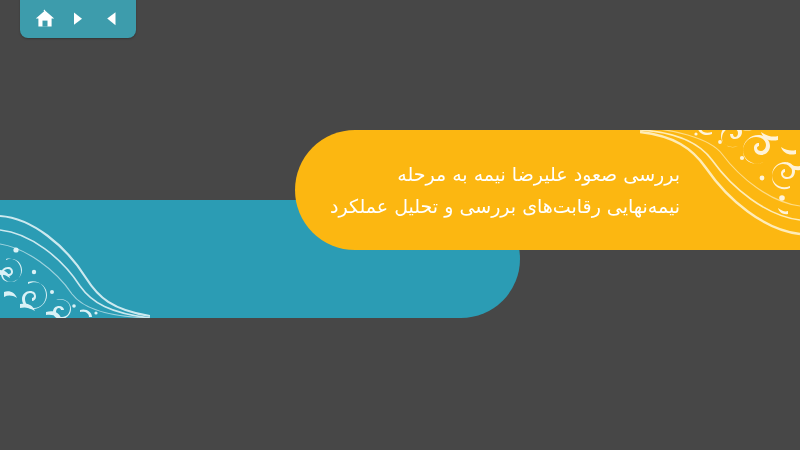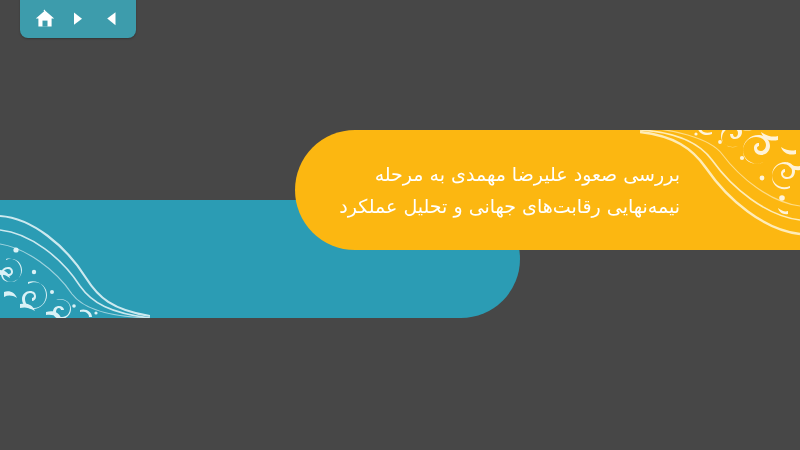--- a/index.html
+++ b/index.html
@@ -166,22 +166,22 @@
         <path d="M156,24 c-7,2 -13,-1 -15,-7 c6,4 11,4 15,3 z"></path>
         <path d="M138,10 c-8,2 -15,-1 -17,-8 c7,5 13,5 17,4 z"></path>
         <path d="M112,0 c-8,2 -15,-1 -17,-7 c7,4 13,5 17,4 z"></path>
         <path d="M160,40 c-6,1 -11,-2 -13,-8 c5,4 9,5 13,4 z"></path>
         <path d="M148,84 c-5,1 -9,-2 -10,-6 c4,3 7,4 10,3 z"></path>
       </g>
     </svg>
   </div>
 
   <div id="title-block">
-    <div class="title-line">بررسی صعود علیرضا مهمدی به مرحله</div>
-    <div class="title-line">نیمه‌نهایی رقابت‌های جهانی و تحلیل عملکرد</div>
+    <div class="title-line">بررسی صعود علیرضا نیمه به مرحله</div>
+    <div class="title-line">نیمه‌نهایی رقابت‌های بررسی و تحلیل عملکرد</div>
   </div>
 
   <div id="navbar">
 
     <div class="nav-btn">
       <span>
         <svg width="20" height="20" viewBox="0 0 20 20" aria-hidden="true">
           <path d="M14.5 3.2 L6.2 9.6 L14.5 16.2 Z" fill="#ffffff"></path>
         </svg>
       </span>

